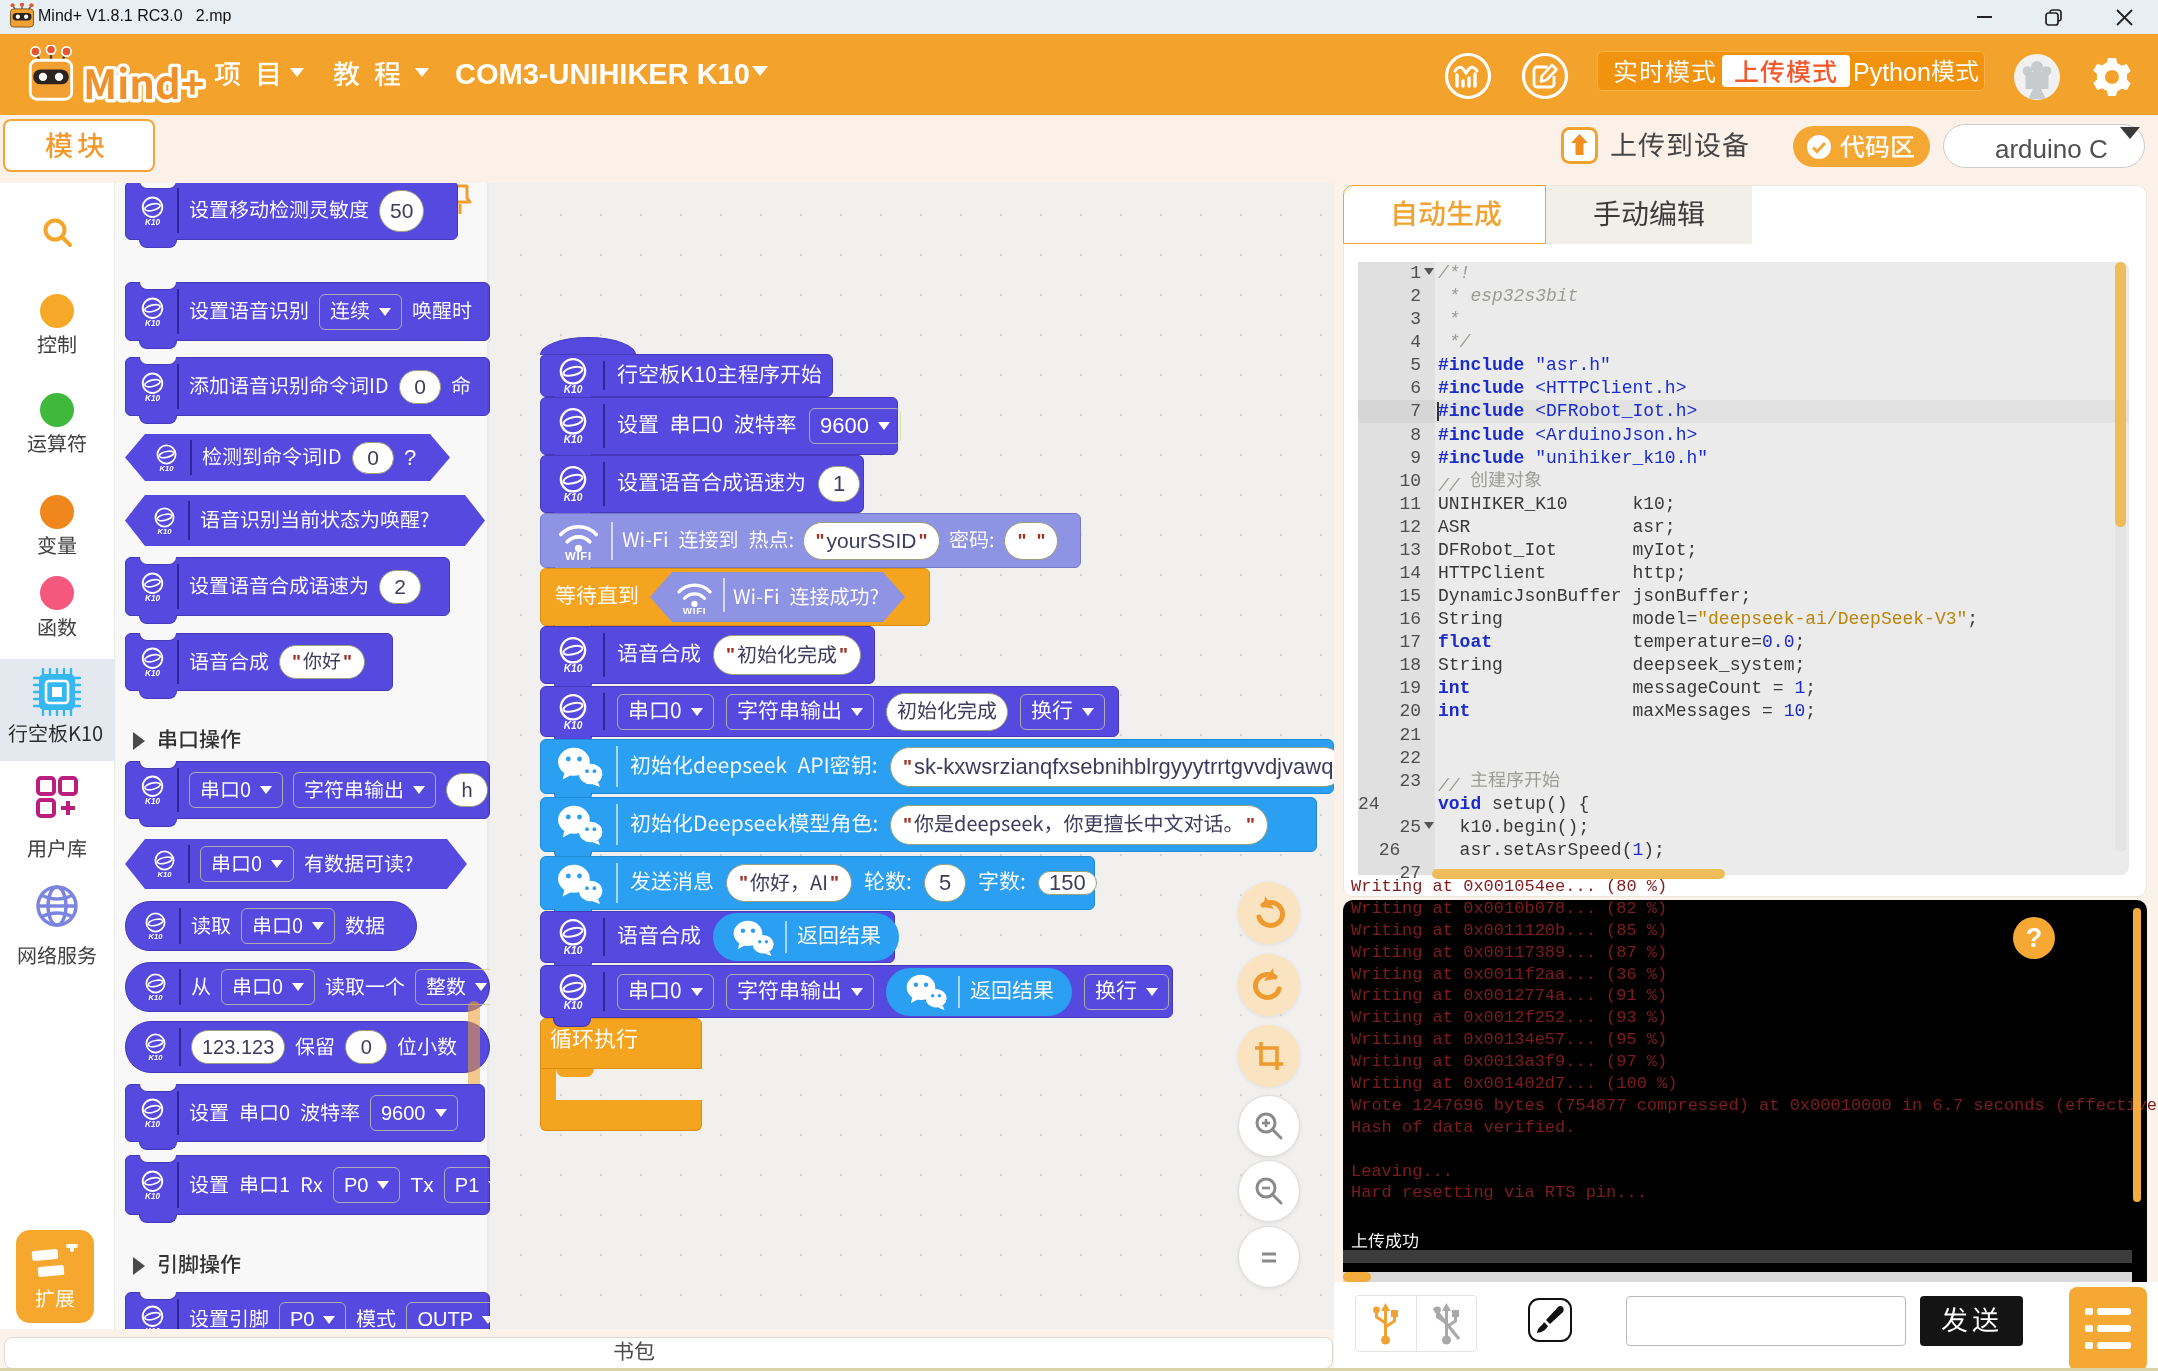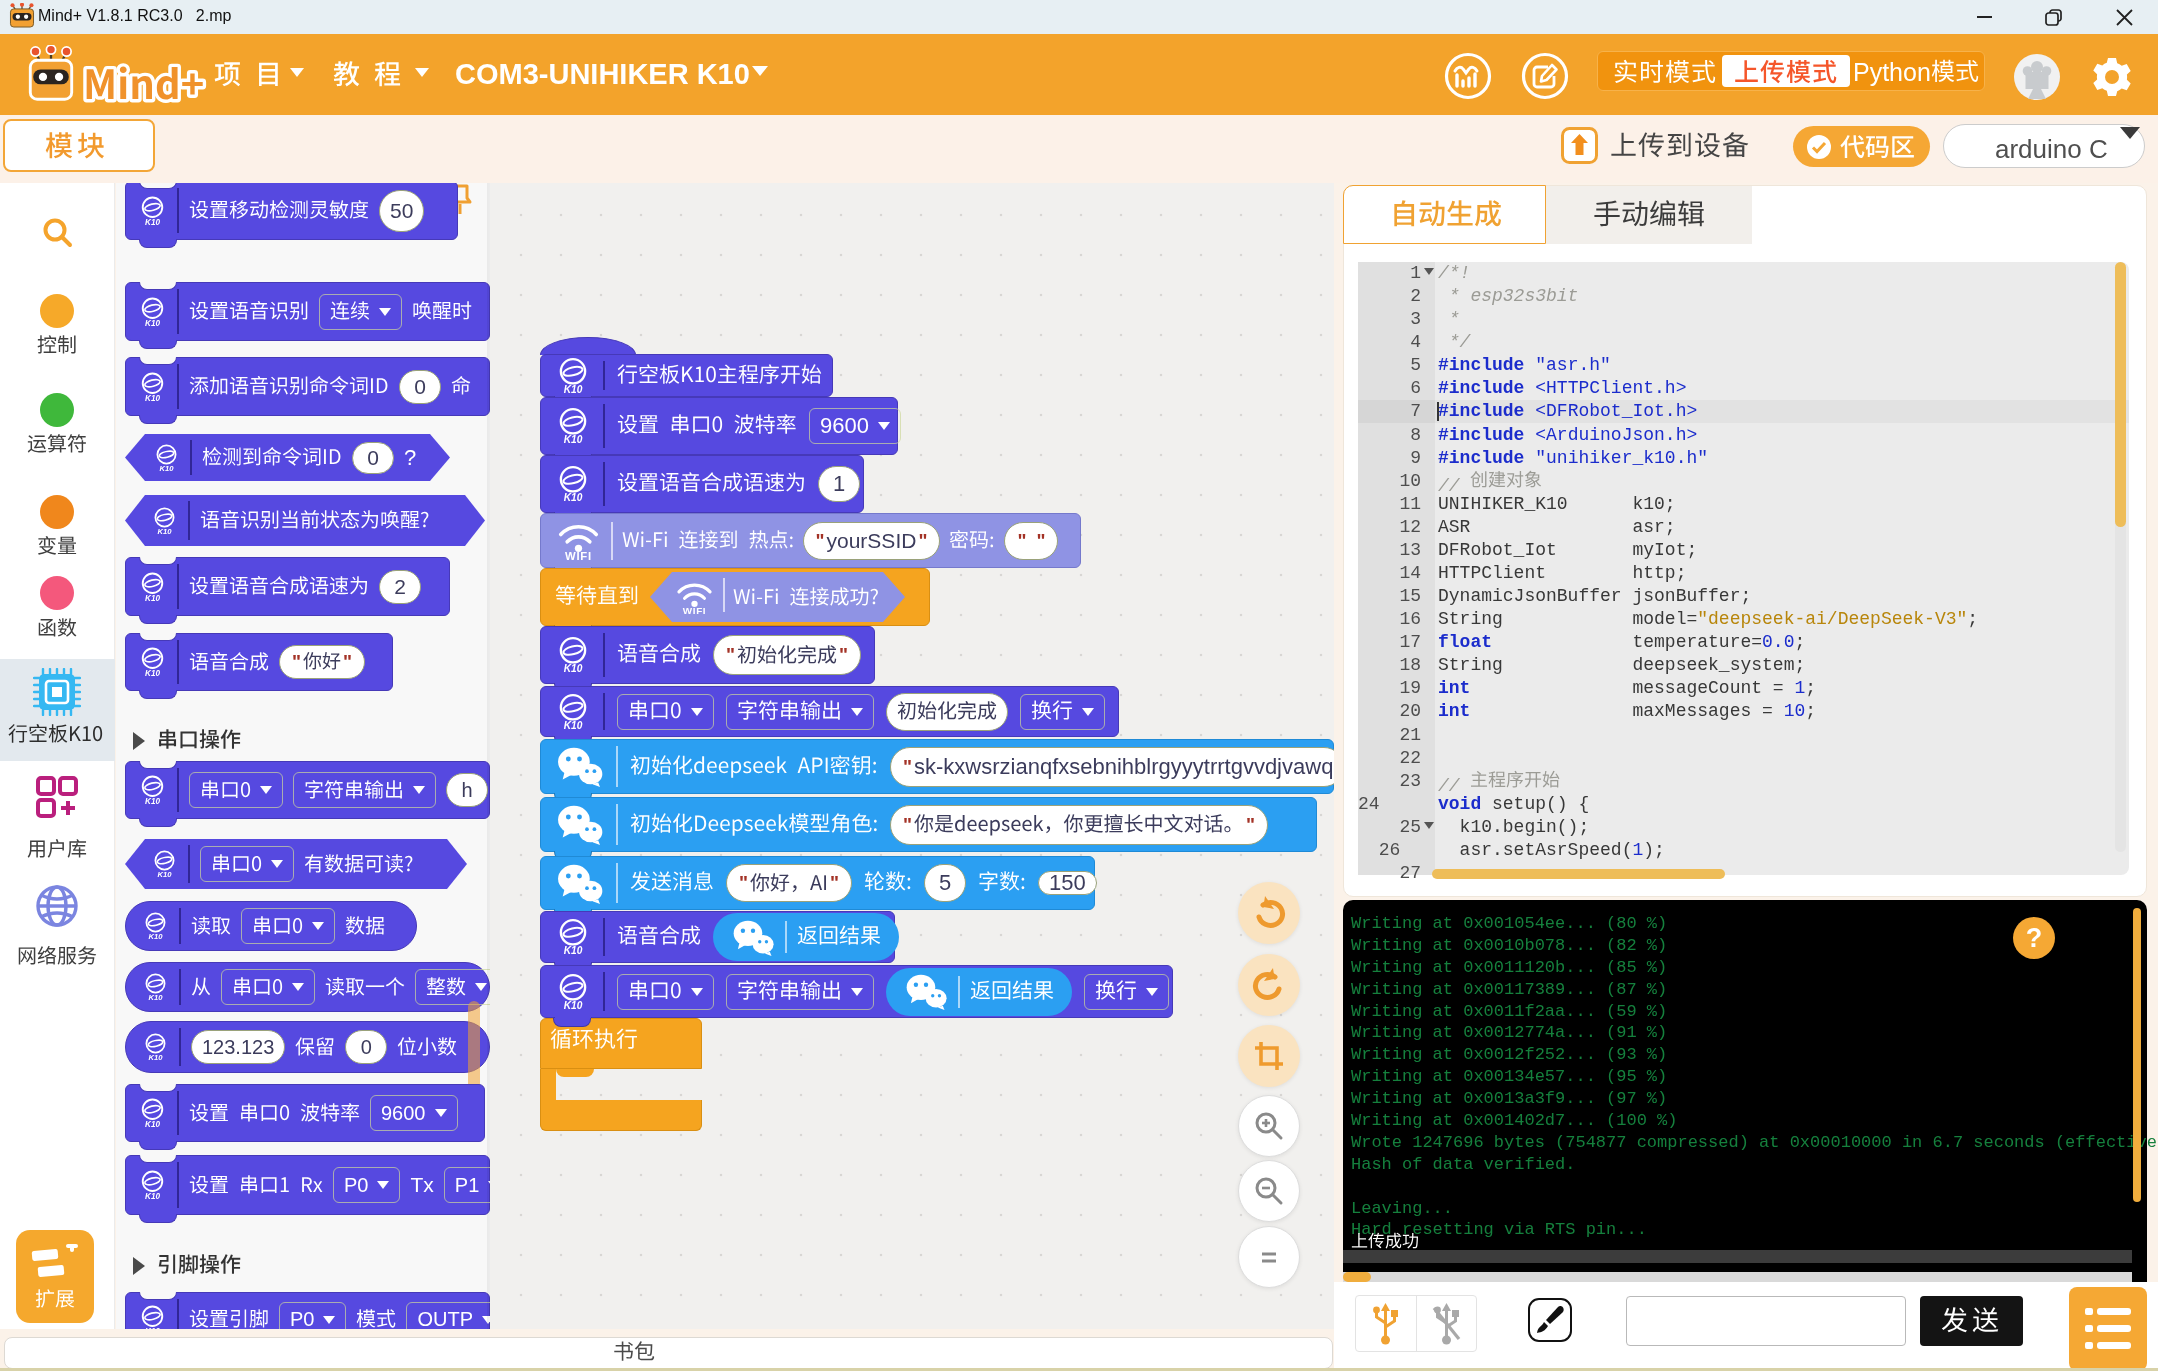--- a/index.html
+++ b/index.html
@@ -1596,26 +1596,26 @@
       </svg></div>
     <div style="height:23.08px;white-space:pre"><b style="color:#1b2ccc">void</b> setup() {</div>
     <div style="height:23.08px;white-space:pre">  k10.begin();</div>
     <div style="height:23.08px;white-space:pre">  asr.setAsrSpeed(<span style="color:#1b2ccc">1</span>);</div>
   </div>
 <div class="a" style="left:1437px;top:402px;width:2px;height:19px;background:#333"></div>
 <div class="a" style="left:2115px;top:262px;width:11px;height:590px;background:#e4e4e4;border-radius:6px"></div>
 <div class="a" style="left:2115px;top:262px;width:11px;height:265px;background:#eebd59;border-radius:6px"></div>
 <div class="a" style="left:1432px;top:869px;width:293px;height:10px;background:#eebd59;border-radius:5px"></div>
 <div class="a" style="left:1343px;top:900px;width:804px;height:382px;background:#000;border-radius:10px;overflow:hidden"></div>
-<div class="a" style="left:1351px;top:913px;font:17px 'Liberation Mono';line-height:21.9px;color:#15803d">
+<div class="a" style="left:1351px;top:876px;font:17px 'Liberation Mono';line-height:21.9px;color:#7f1d1d">
     <div style="height:21.9px;white-space:pre">Writing at 0x001054ee... (80 %)</div>
     <div style="height:21.9px;white-space:pre">Writing at 0x0010b078... (82 %)</div>
     <div style="height:21.9px;white-space:pre">Writing at 0x0011120b... (85 %)</div>
     <div style="height:21.9px;white-space:pre">Writing at 0x00117389... (87 %)</div>
-    <div style="height:21.9px;white-space:pre">Writing at 0x0011f2aa... (59 %)</div>
+    <div style="height:21.9px;white-space:pre">Writing at 0x0011f2aa... (36 %)</div>
     <div style="height:21.9px;white-space:pre">Writing at 0x0012774a... (91 %)</div>
     <div style="height:21.9px;white-space:pre">Writing at 0x0012f252... (93 %)</div>
     <div style="height:21.9px;white-space:pre">Writing at 0x00134e57... (95 %)</div>
     <div style="height:21.9px;white-space:pre">Writing at 0x0013a3f9... (97 %)</div>
     <div style="height:21.9px;white-space:pre">Writing at 0x001402d7... (100 %)</div>
     <div style="height:21.9px;white-space:pre">Wrote 1247696 bytes (754877 compressed) at 0x00010000 in 6.7 seconds (effective</div>
     <div style="height:21.9px;white-space:pre">Hash of data verified.</div>
     <div style="height:21.9px;white-space:pre"></div>
     <div style="height:21.9px;white-space:pre">Leaving...</div>
     <div style="height:21.9px;white-space:pre">Hard resetting via RTS pin...</div>

